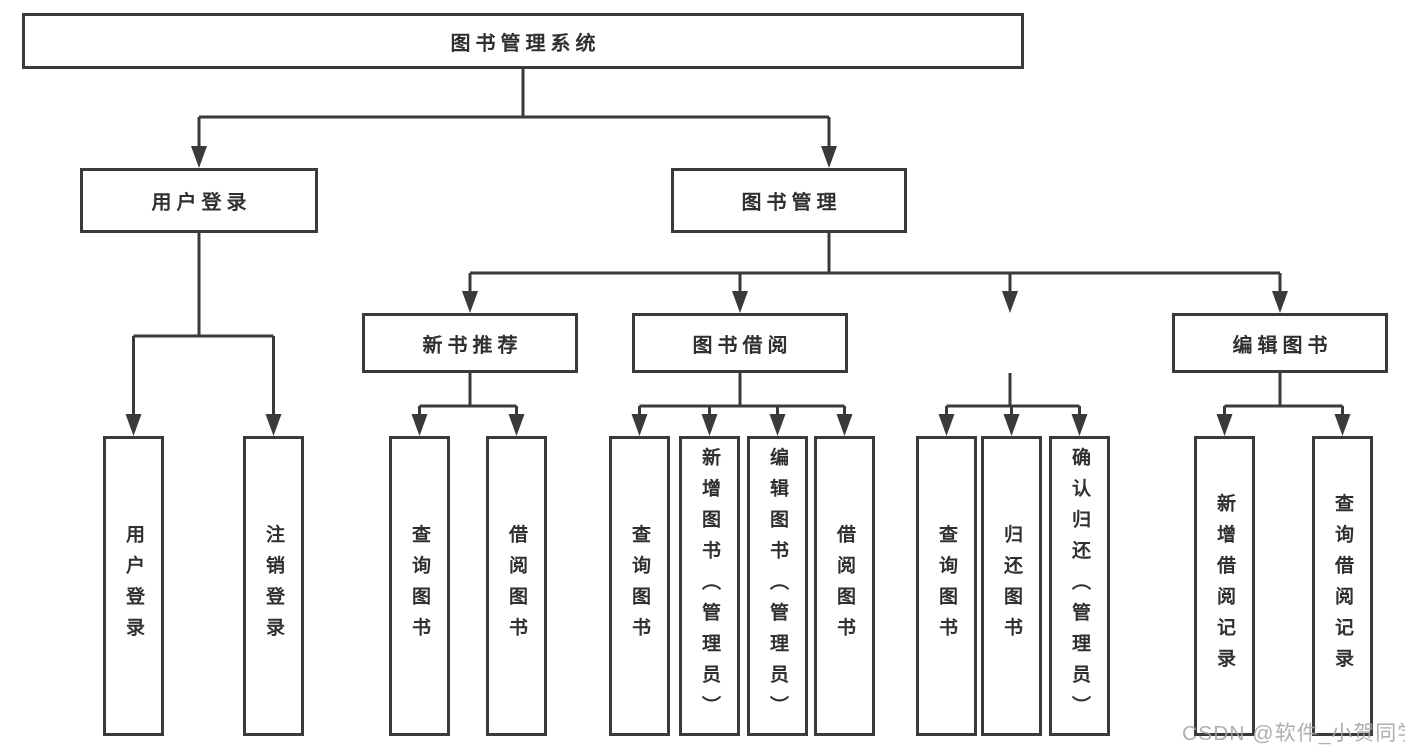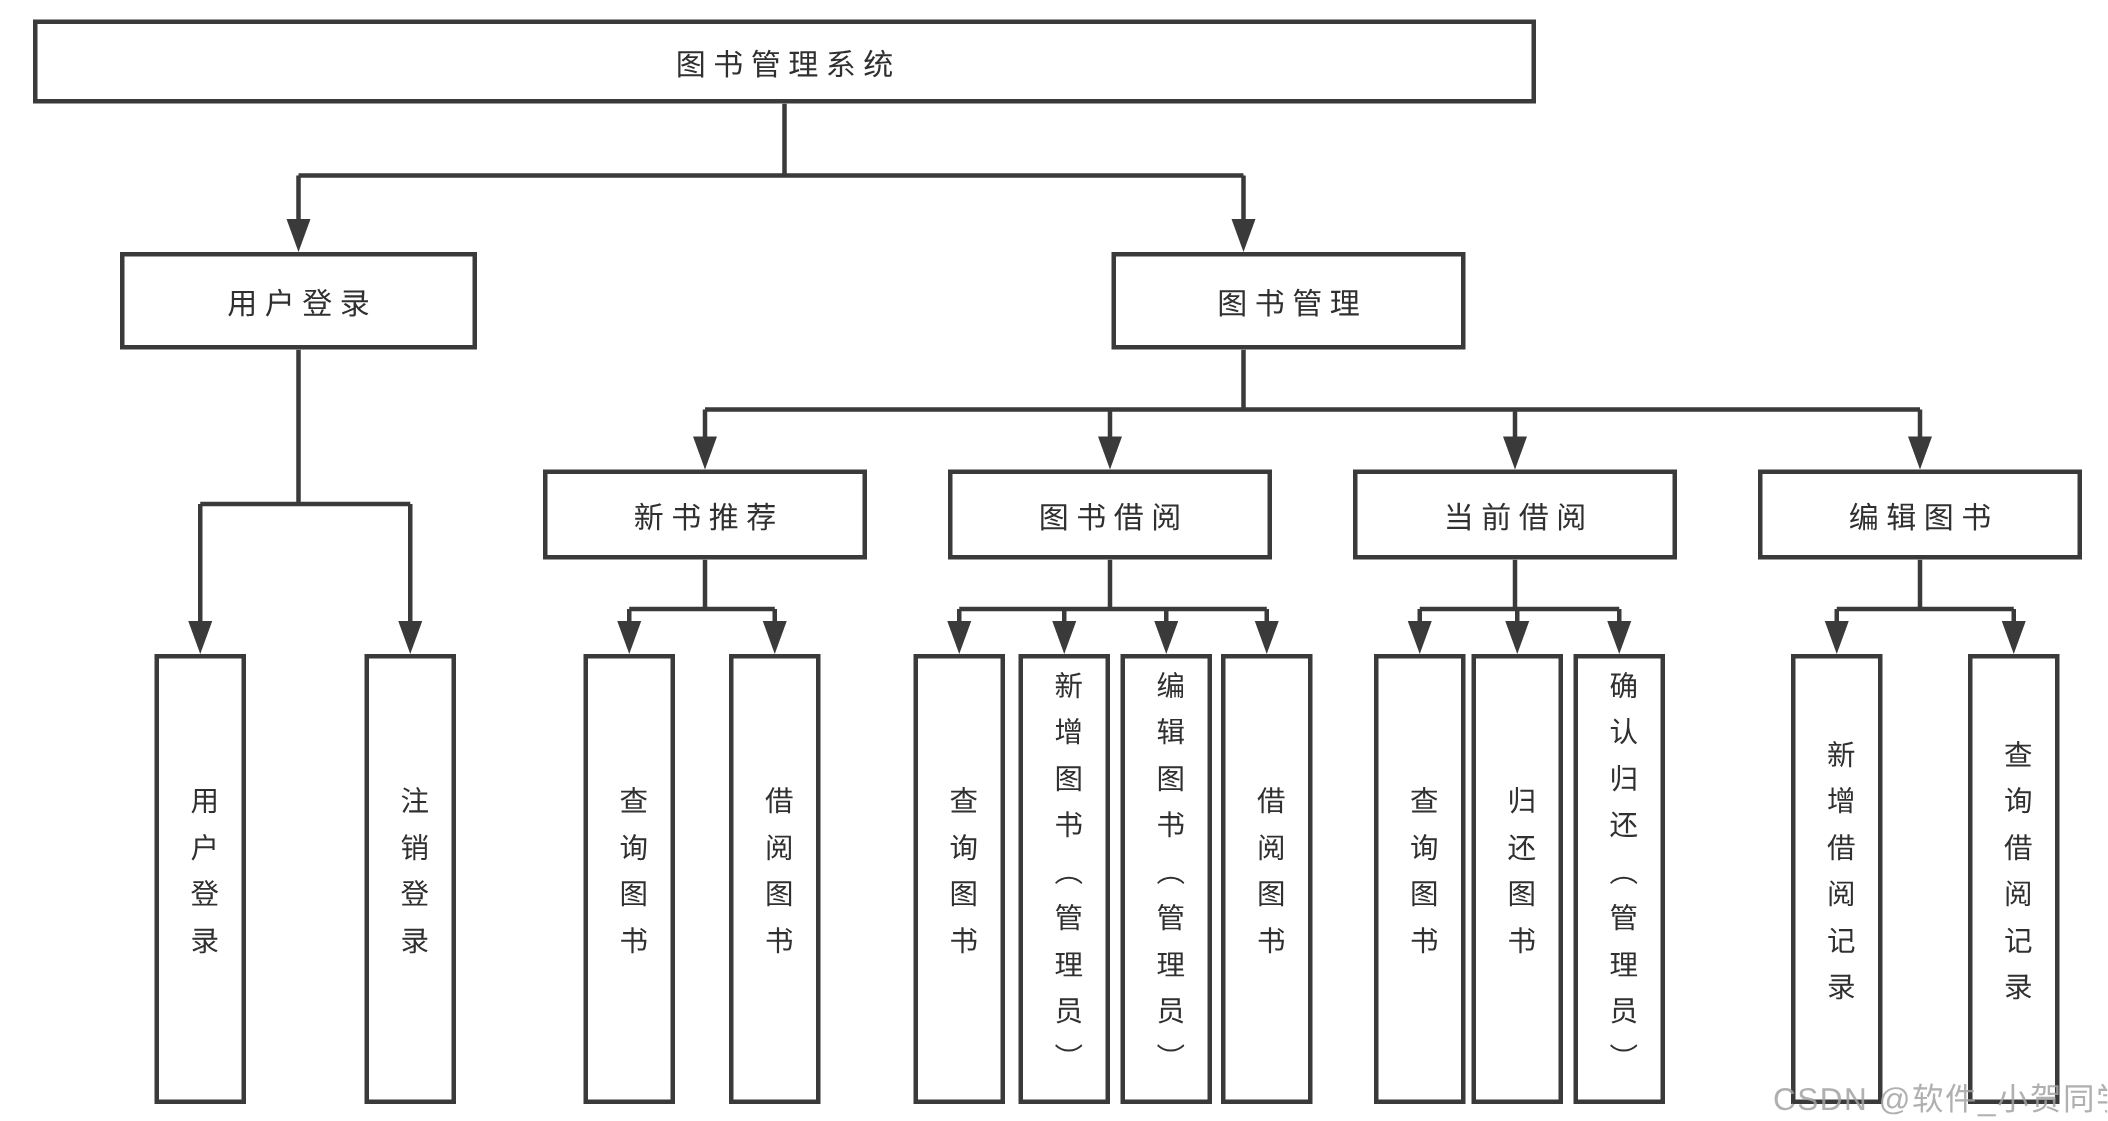--- a/index.html
+++ b/index.html
@@ -23,20 +23,21 @@
   }
   .node {
     position: absolute;
     box-sizing: border-box;
     border: 3px solid #3a3a3a;
     background: #ffffff;
     display: flex;
     align-items: center;
     justify-content: center;
     color: #303030;
+    font-weight: bold;
   }
   .hlabel {
     font-size: 20px;
     letter-spacing: 5px;
     white-space: nowrap;
     text-indent: 5px; 
   }
   .vtext {
     writing-mode: vertical-rl;
     text-orientation: mixed;
@@ -98,32 +99,29 @@
     </g>
   </svg>
 
   <div class="node root-box">
     <span class="hlabel">图书管理系统</span>
   </div>
 
   <div class="node lvl2" style="left:80px; width:238px;">
     <span class="hlabel">用户登录</span>
   </div>
-  <div class="node lvl2" style="left:741px; width:236px;">
+  <div class="node lvl2" style="left:671px; width:236px;">
     <span class="hlabel">图书管理</span>
   </div>
 
   <div class="node lvl3" style="left:632px;">
     <span class="hlabel">图书借阅</span>
   </div>
   <div class="node lvl3" style="left:362px;">
     <span class="hlabel">新书推荐</span>
-  </div>
-  <div class="node lvl3" style="left:902px;">
-    <span class="hlabel">当前借阅</span>
   </div>
   <div class="node lvl3" style="left:1172px;">
     <span class="hlabel">编辑图书</span>
   </div>
 
   <div class="node leaf" style="left:103px;">
     <span class="vtext">用户登录</span>
   </div>
   <div class="node leaf" style="left:243px;">
     <span class="vtext">注销登录</span>

